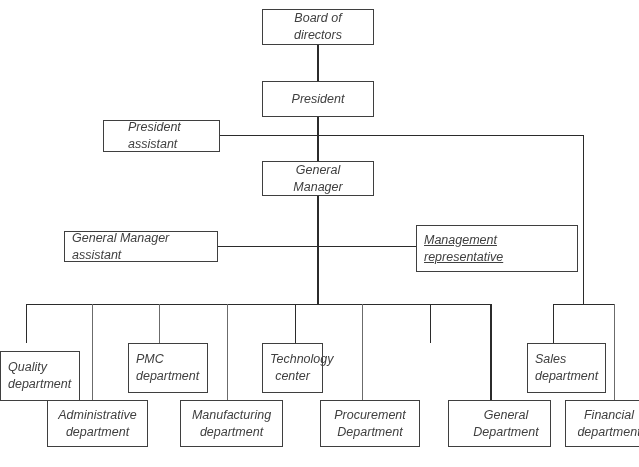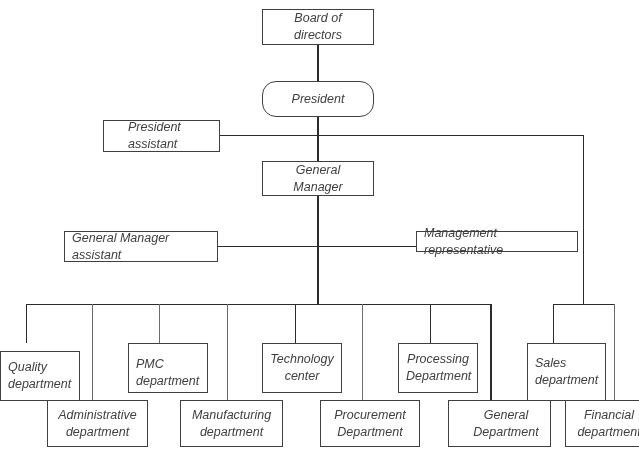--- a/index.html
+++ b/index.html
@@ -78,57 +78,54 @@
   <div class="conn thick-v" style="left:490px; top:304px; height:96px;"></div>
 
   <div class="conn h" style="left:553px; top:304px; width:62px;"></div>
   <div class="conn v" style="left:553px; top:304px; height:39px;"></div>
   <div class="conn v light" style="left:614px; top:304px; height:96px;"></div>
 
   <div class="node center-text" style="left:262px; top:9px; width:112px; height:36px;">
     <span class="label">Board of directors</span>
   </div>
 
-  <div class="node center-text" style="left:262px; top:81px; width:112px; height:36px;border-radius:14px;">
+  <div class="node center-text" style="left:262px; top:81px; width:112px; height:36px;">
     <span class="label">President</span>
   </div>
 
   <div class="node" style="left:103px; top:120px; width:117px; height:32px;padding-left:24px;">
     <span class="label">President assistant</span>
   </div>
 
   <div class="node center-text" style="left:262px; top:161px; width:112px; height:35px;">
     <span class="label">General Manager</span>
   </div>
 
   <div class="node" style="left:64px; top:231px; width:154px; height:31px;">
     <span class="label">General Manager assistant</span>
   </div>
 
-  <div class="node" style="left:416px; top:231px; width:162px; height:21px;">
+  <div class="node" style="left:416px; top:225px; width:162px; height:47px;text-decoration:underline;">
     <span class="label">Management representative</span>
   </div>
 
   <div class="node" style="left:0px; top:343px; width:80px; height:50px;margin-top:8px;">
     <span class="label">Quality department</span>
   </div>
 
-  <div class="node" style="left:128px; top:343px; width:80px; height:50px;align-items:flex-end;">
+  <div class="node" style="left:128px; top:343px; width:80px; height:50px;">
     <span class="label">PMC department</span>
   </div>
 
-  <div class="node center-text" style="left:262px; top:343px; width:80px; height:50px;">
+  <div class="node center-text" style="left:262px; top:343px; width:61px; height:50px;">
     <span class="label">Technology center</span>
   </div>
 
-  <div class="node center-text" style="left:398px; top:343px; width:80px; height:50px;">
-    <span class="label">Processing Department</span>
-  </div>
 
-  <div class="node" style="left:527px; top:343px; width:79px; height:58px;">
+  <div class="node" style="left:527px; top:343px; width:79px; height:50px;">
     <span class="label">Sales department</span>
   </div>
 
   <div class="node center-text" style="left:47px; top:400px; width:101px; height:47px;">
     <span class="label">Administrative department</span>
   </div>
 
   <div class="node center-text" style="left:180px; top:400px; width:103px; height:47px;">
     <span class="label">Manufacturing department</span>
   </div>

